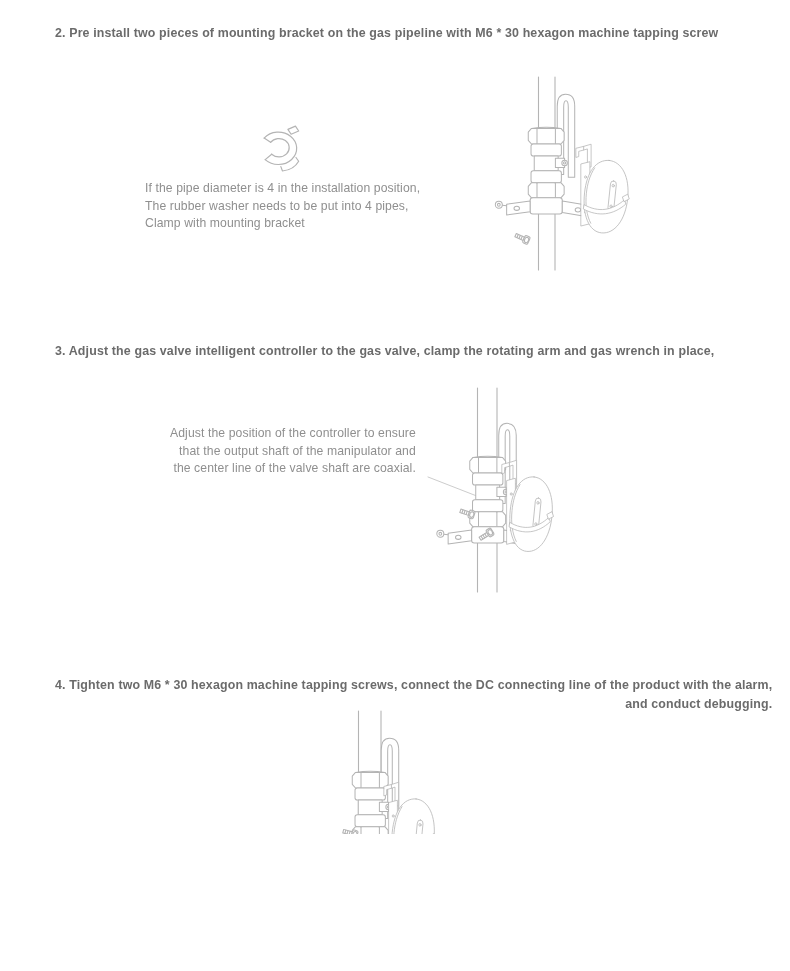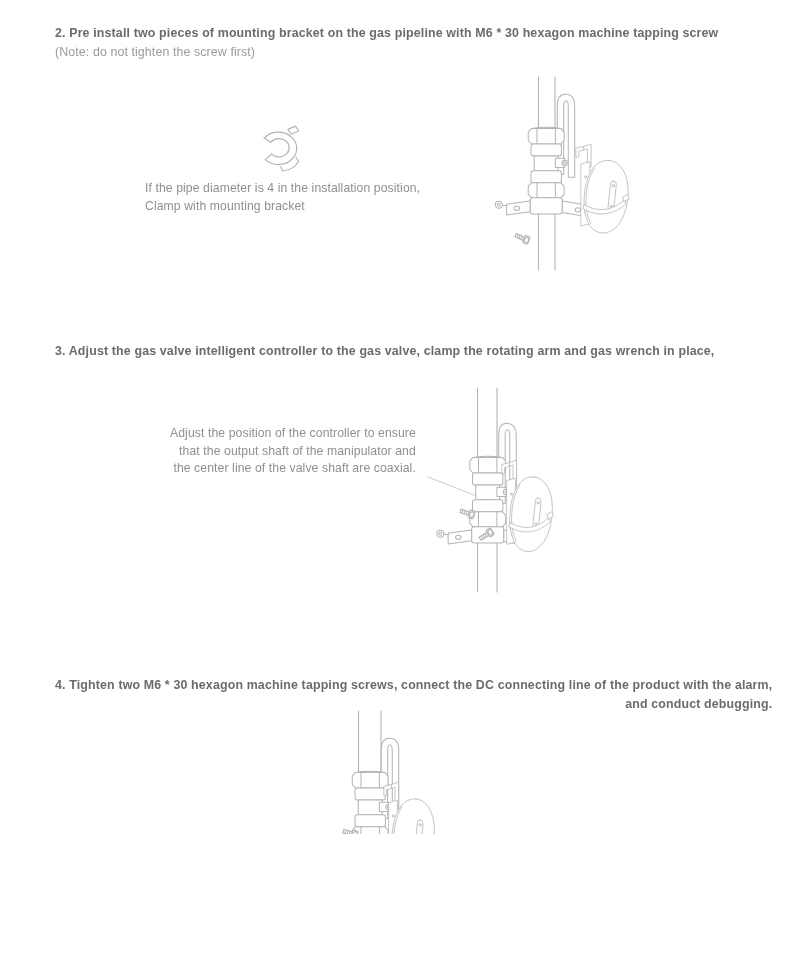--- a/index.html
+++ b/index.html
@@ -118,29 +118,29 @@
       <path class="f" d="M36,5 L43,2 L46,6.5 L39,9.5 Z"></path>
     </g>
   </defs>
 </svg>
 
 <div class="page">
 
   <section>
     <div class="abs" style="left:55px;top:24px;">
       <div class="step-heading">2. Pre install two pieces of mounting bracket on the gas pipeline with M6 * 30 hexagon machine tapping screw</div>
-      <div class="step-note">(Note: do not tighten the screw first)</div>
     </div>
 
     <svg class="art abs" style="left:244px;top:120px;" width="64" height="58" viewBox="0 0 64 58" aria-hidden="true">
       <use href="#sym-clamp" transform="translate(5,4) scale(1.08)"></use>
     </svg>
 
     <div class="abs caption" style="left:145px;top:180px;">
       <div>If the pipe diameter is 4 in the installation position,</div>
+      <div>The rubber washer needs to be put into 4 pipes,</div>
       <div>Clamp with mounting bracket</div>
     </div>
 
     <svg class="art abs" style="left:488px;top:72px;" width="165" height="212" viewBox="0 0 165 212" aria-hidden="true">
       <line x1="50.5" y1="5" x2="50.5" y2="198"></line>
       <line x1="67" y1="5" x2="67" y2="198"></line>
       <use href="#sym-cluster" transform="translate(3,15) scale(0.92)"></use>
       <use href="#sym-screw" transform="translate(26,160) rotate(24 8 6)"></use>
       <use href="#sym-controller" transform="translate(87,70) scale(0.62,0.73)"></use>
     </svg>

